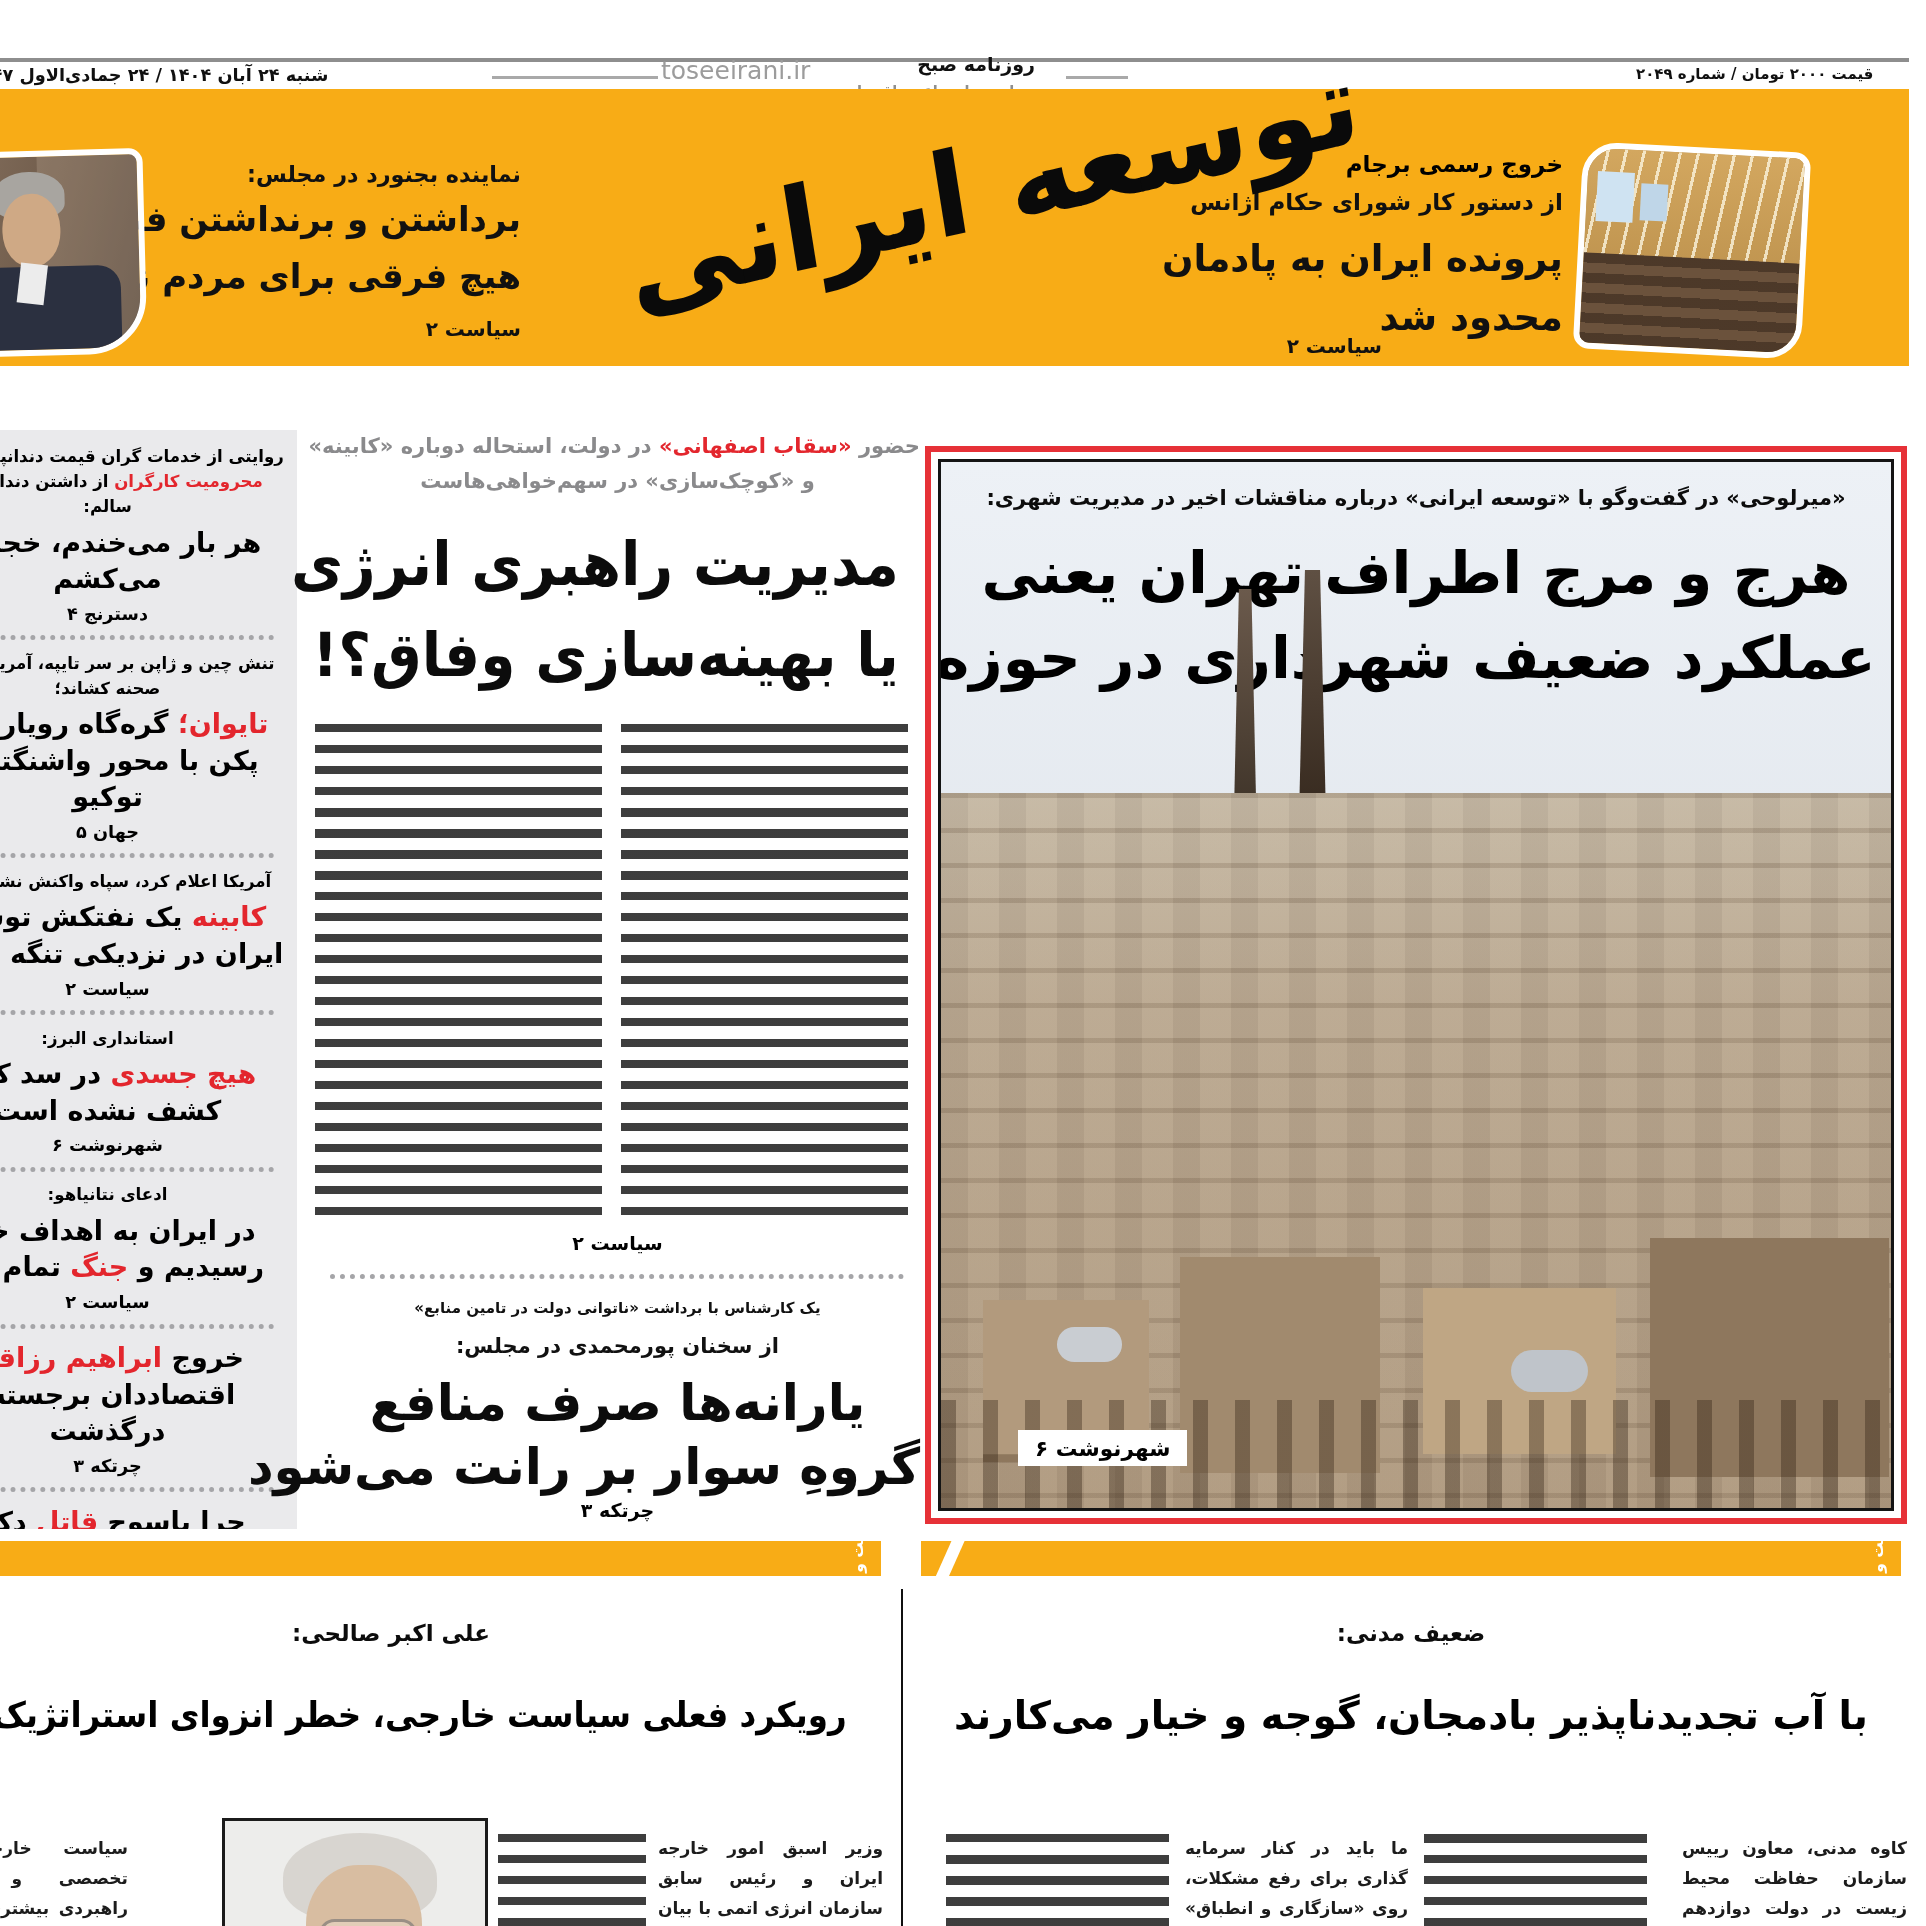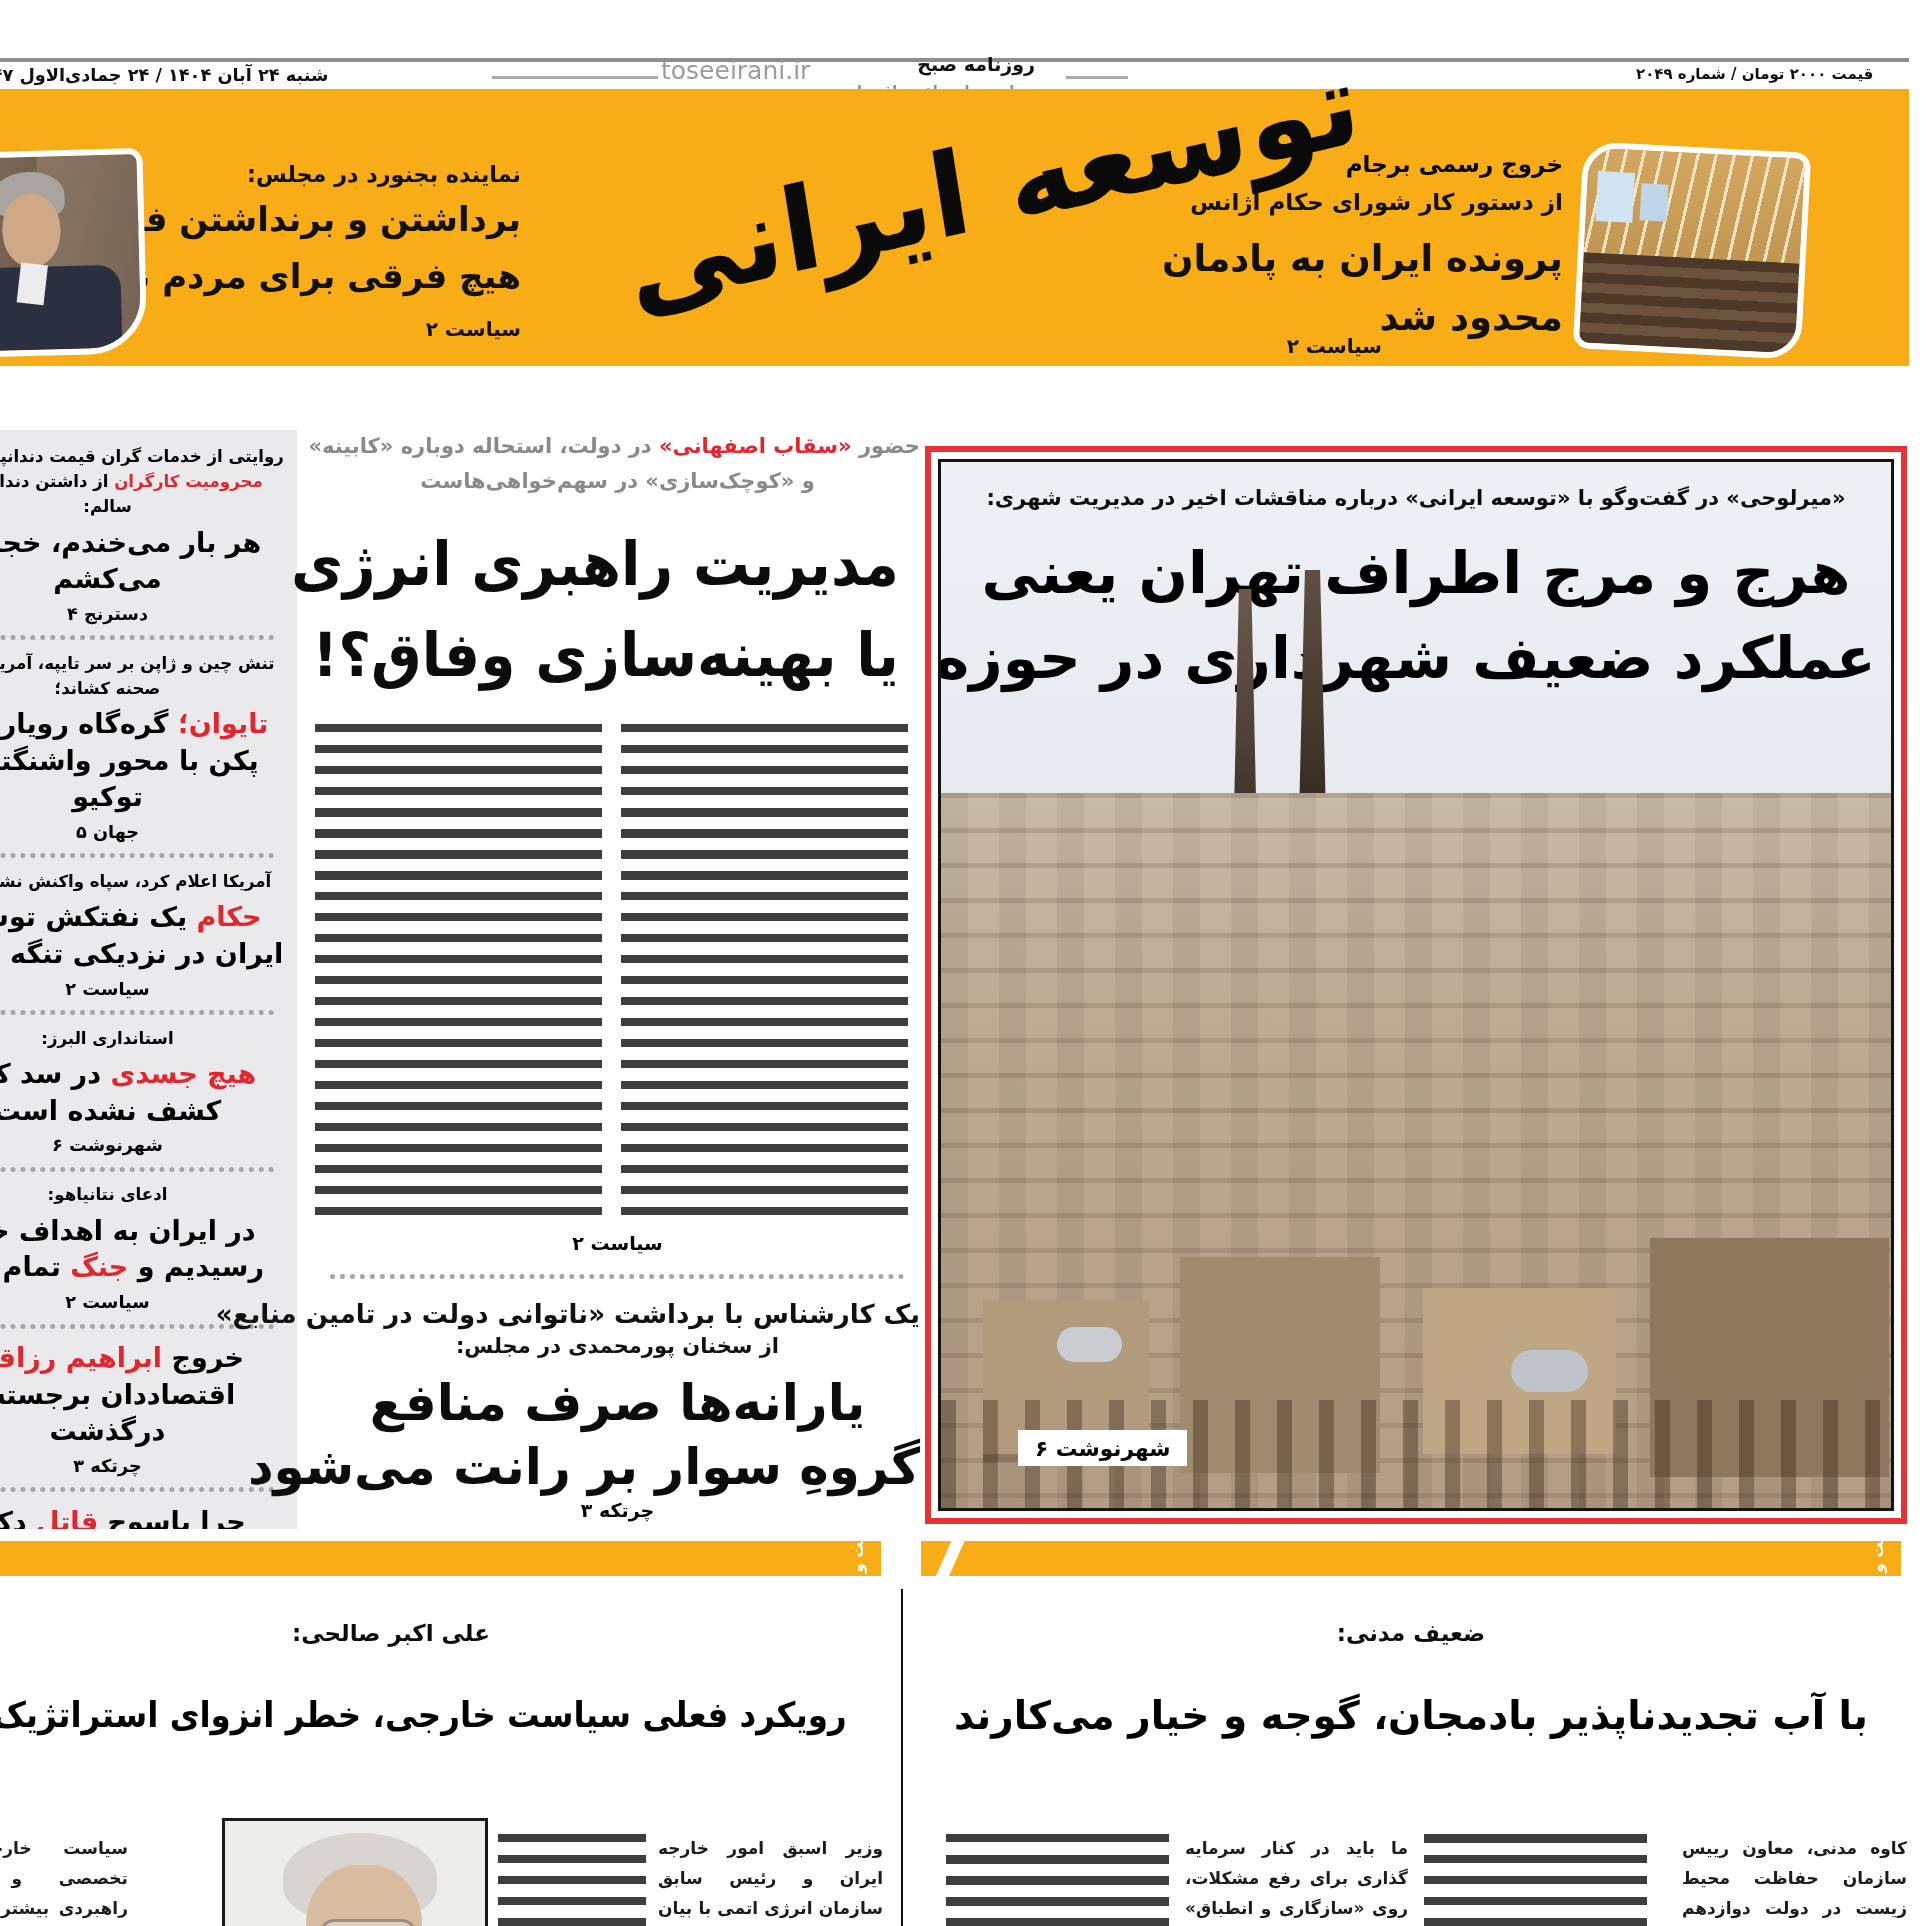--- a/index.html
+++ b/index.html
@@ -77,21 +77,21 @@
     </div>
     <div class="dots" style="margin:11.6px 11.6px;"></div>
     <div class="c">
       <div class="b" style="font-size:16.6px;line-height:1.5;">تنش چین و ژاپن بر سر تایپه، آمریکا را به صحنه کشاند؛</div>
       <div class="b" style="font-size:27px;line-height:1.35;margin-top:4.6px;"><span class="red">تایوان؛</span><span> گره‌گاه رویارویی پکن با محور واشنگتن - توکیو</span></div>
       <div class="b" style="font-size:17.7px;margin-top:6.2px;">جهان ۵</div>
     </div>
     <div class="dots" style="margin:11.6px 11.6px;"></div>
     <div class="c">
       <div class="b" style="font-size:16.6px;line-height:1.5;">آمریکا اعلام کرد، سپاه واکنش نشان داد؛</div>
-      <div class="b" style="font-size:27px;line-height:1.35;margin-top:4.6px;"><span class="red">حکام</span><span> یک نفتکش توسط ایران در نزدیکی تنگه هرمز</span></div>
+      <div class="b" style="font-size:27px;line-height:1.35;margin-top:4.6px;"><span class="red">کابینه</span><span> یک نفتکش توسط ایران در نزدیکی تنگه هرمز</span></div>
       <div class="b" style="font-size:17.7px;margin-top:6.2px;">سیاست ۲</div>
     </div>
     <div class="dots" style="margin:11.6px 11.6px;"></div>
     <div class="c">
       <div class="b" style="font-size:16.6px;line-height:1.5;">استانداری البرز:</div>
       <div class="b" style="font-size:27px;line-height:1.35;margin-top:4.6px;"><span class="red">هیچ جسدی</span><span> در سد کرج کشف نشده است</span></div>
       <div class="b" style="font-size:17.7px;margin-top:6.2px;">شهرنوشت ۶</div>
     </div>
     <div class="dots" style="margin:11.6px 11.6px;"></div>
     <div class="c">
@@ -114,21 +114,21 @@
 
   <div class="a c b nw" style="left:451px;top:434px;width:605px;font-size:21px;color:#8A8A8C;"><span>حضور </span><span class="red">«سقاب اصفهانی»</span><span> در دولت، استحاله دوباره «کابینه»</span></div>
   <div class="a c b nw gray" style="left:451px;top:469px;width:605px;font-size:21px;">و «کوچک‌سازی» در سهم‌خواهی‌هاست</div>
   <div class="a c b nw condense" style="left:451px;top:528px;width:605px;font-size:61px;color:#0c0c0c;">مدیریت راهبری انرژی</div>
   <div class="a c b nw condense" style="left:451px;top:619px;width:605px;font-size:61px;color:#0c0c0c;">یا بهینه‌سازی وفاق؟!</div>
   <div class="a tx" style="left:451px;top:724px;width:287px;height:497px;"></div>
   <div class="a tx" style="left:757px;top:724px;width:287px;height:497px;"></div>
   <div class="a c b nw" style="left:451px;top:1232px;width:605px;font-size:19px;">سیاست ۲</div>
   <div class="a dots" style="left:466px;top:1274px;width:574px;"></div>
 
-  <div class="a c b nw" style="left:451px;top:1299px;width:605px;font-size:26px;color:#111;">یک کارشناس با برداشت «ناتوانی دولت در تامین منابع»</div>
+  <div class="a c b nw" style="left:451px;top:1299px;width:605px;font-size:15px;color:#111;">یک کارشناس با برداشت «ناتوانی دولت در تامین منابع»</div>
   <div class="a c b nw" style="left:451px;top:1334px;width:605px;font-size:21px;color:#111;">از سخنان پورمحمدی در مجلس:</div>
   <div class="a c b nw" style="left:451px;top:1438px;width:605px;font-size:50px;color:#0c0c0c;">گروهِ سوار بر رانت می‌شود</div>
   <div class="a c b nw" style="left:451px;top:1374px;width:605px;font-size:50px;color:#0c0c0c;">یارانه‌ها صرف منافع</div>
   <div class="a c b nw" style="left:451px;top:1499px;width:605px;font-size:19px;">چرتکه ۳</div>
 
   <div class="a" style="left:1061px;top:446px;width:982px;height:1078px;border:6.2px solid #E63137;box-sizing:border-box;background:#fff;">
     <div class="a" style="left:7px;top:7px;right:7px;bottom:7px;border:3.9px solid #141414;overflow:hidden;background:linear-gradient(180deg,#EDF1F6 0%,#E4E9EF 40%,#DCE1E8 60%);">
       <div class="a c b" style="left:15.4px;top:24px;right:15.4px;font-size:21px;color:#0c0c0c;">«میرلوحی» در گفت‌وگو با «توسعه ایرانی» درباره مناقشات اخیر در مدیریت شهری:</div>
       <div class="a c b nw" style="left:15.4px;top:77px;right:15.4px;font-size:58px;color:#000;">هرج و مرج اطراف تهران یعنی</div>
       <div class="a c b nw" style="left:15.4px;top:162px;right:15.4px;font-size:58px;color:#000;">عملکرد ضعیف شهرداری در حوزه حریم</div>

